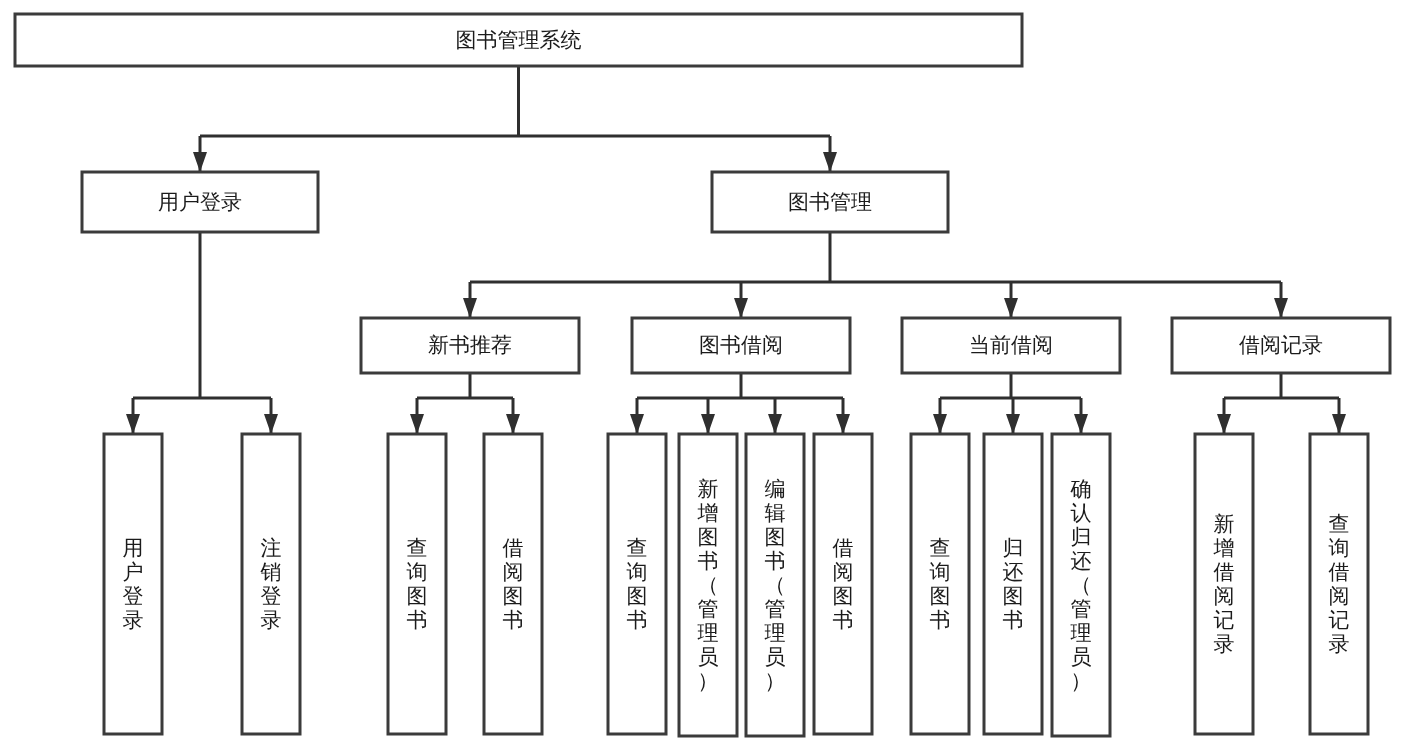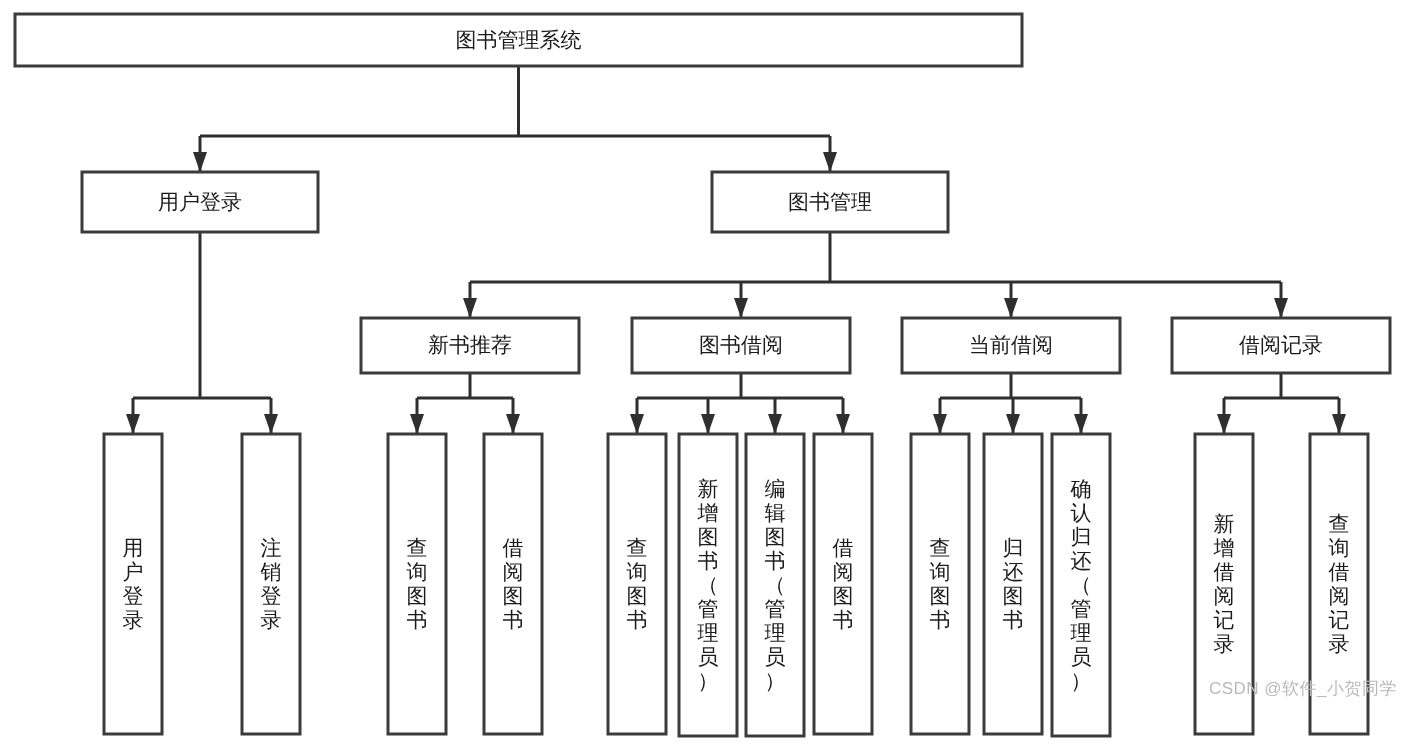--- a/index.html
+++ b/index.html
@@ -216,14 +216,13 @@
         <g>
           <rect x="1195" y="434" width="58" height="300" class="node-rect"></rect>
           <text x="1224" class="node-label-v"><tspan x="1224" y="530.72">新</tspan><tspan x="1224" y="554.72">增</tspan><tspan x="1224" y="578.72">借</tspan><tspan x="1224" y="602.72">阅</tspan><tspan x="1224" y="626.72">记</tspan><tspan x="1224" y="650.72">录</tspan></text>
         </g>
         <g>
           <rect x="1310" y="434" width="58" height="300" class="node-rect"></rect>
           <text x="1339" class="node-label-v"><tspan x="1339" y="530.72">查</tspan><tspan x="1339" y="554.72">询</tspan><tspan x="1339" y="578.72">借</tspan><tspan x="1339" y="602.72">阅</tspan><tspan x="1339" y="626.72">记</tspan><tspan x="1339" y="650.72">录</tspan></text>
         </g>
       </g>
   </svg>
-  <div class="watermark">CSDN @软件_小贺同学</div>
 </div>
 
 </body></html>

